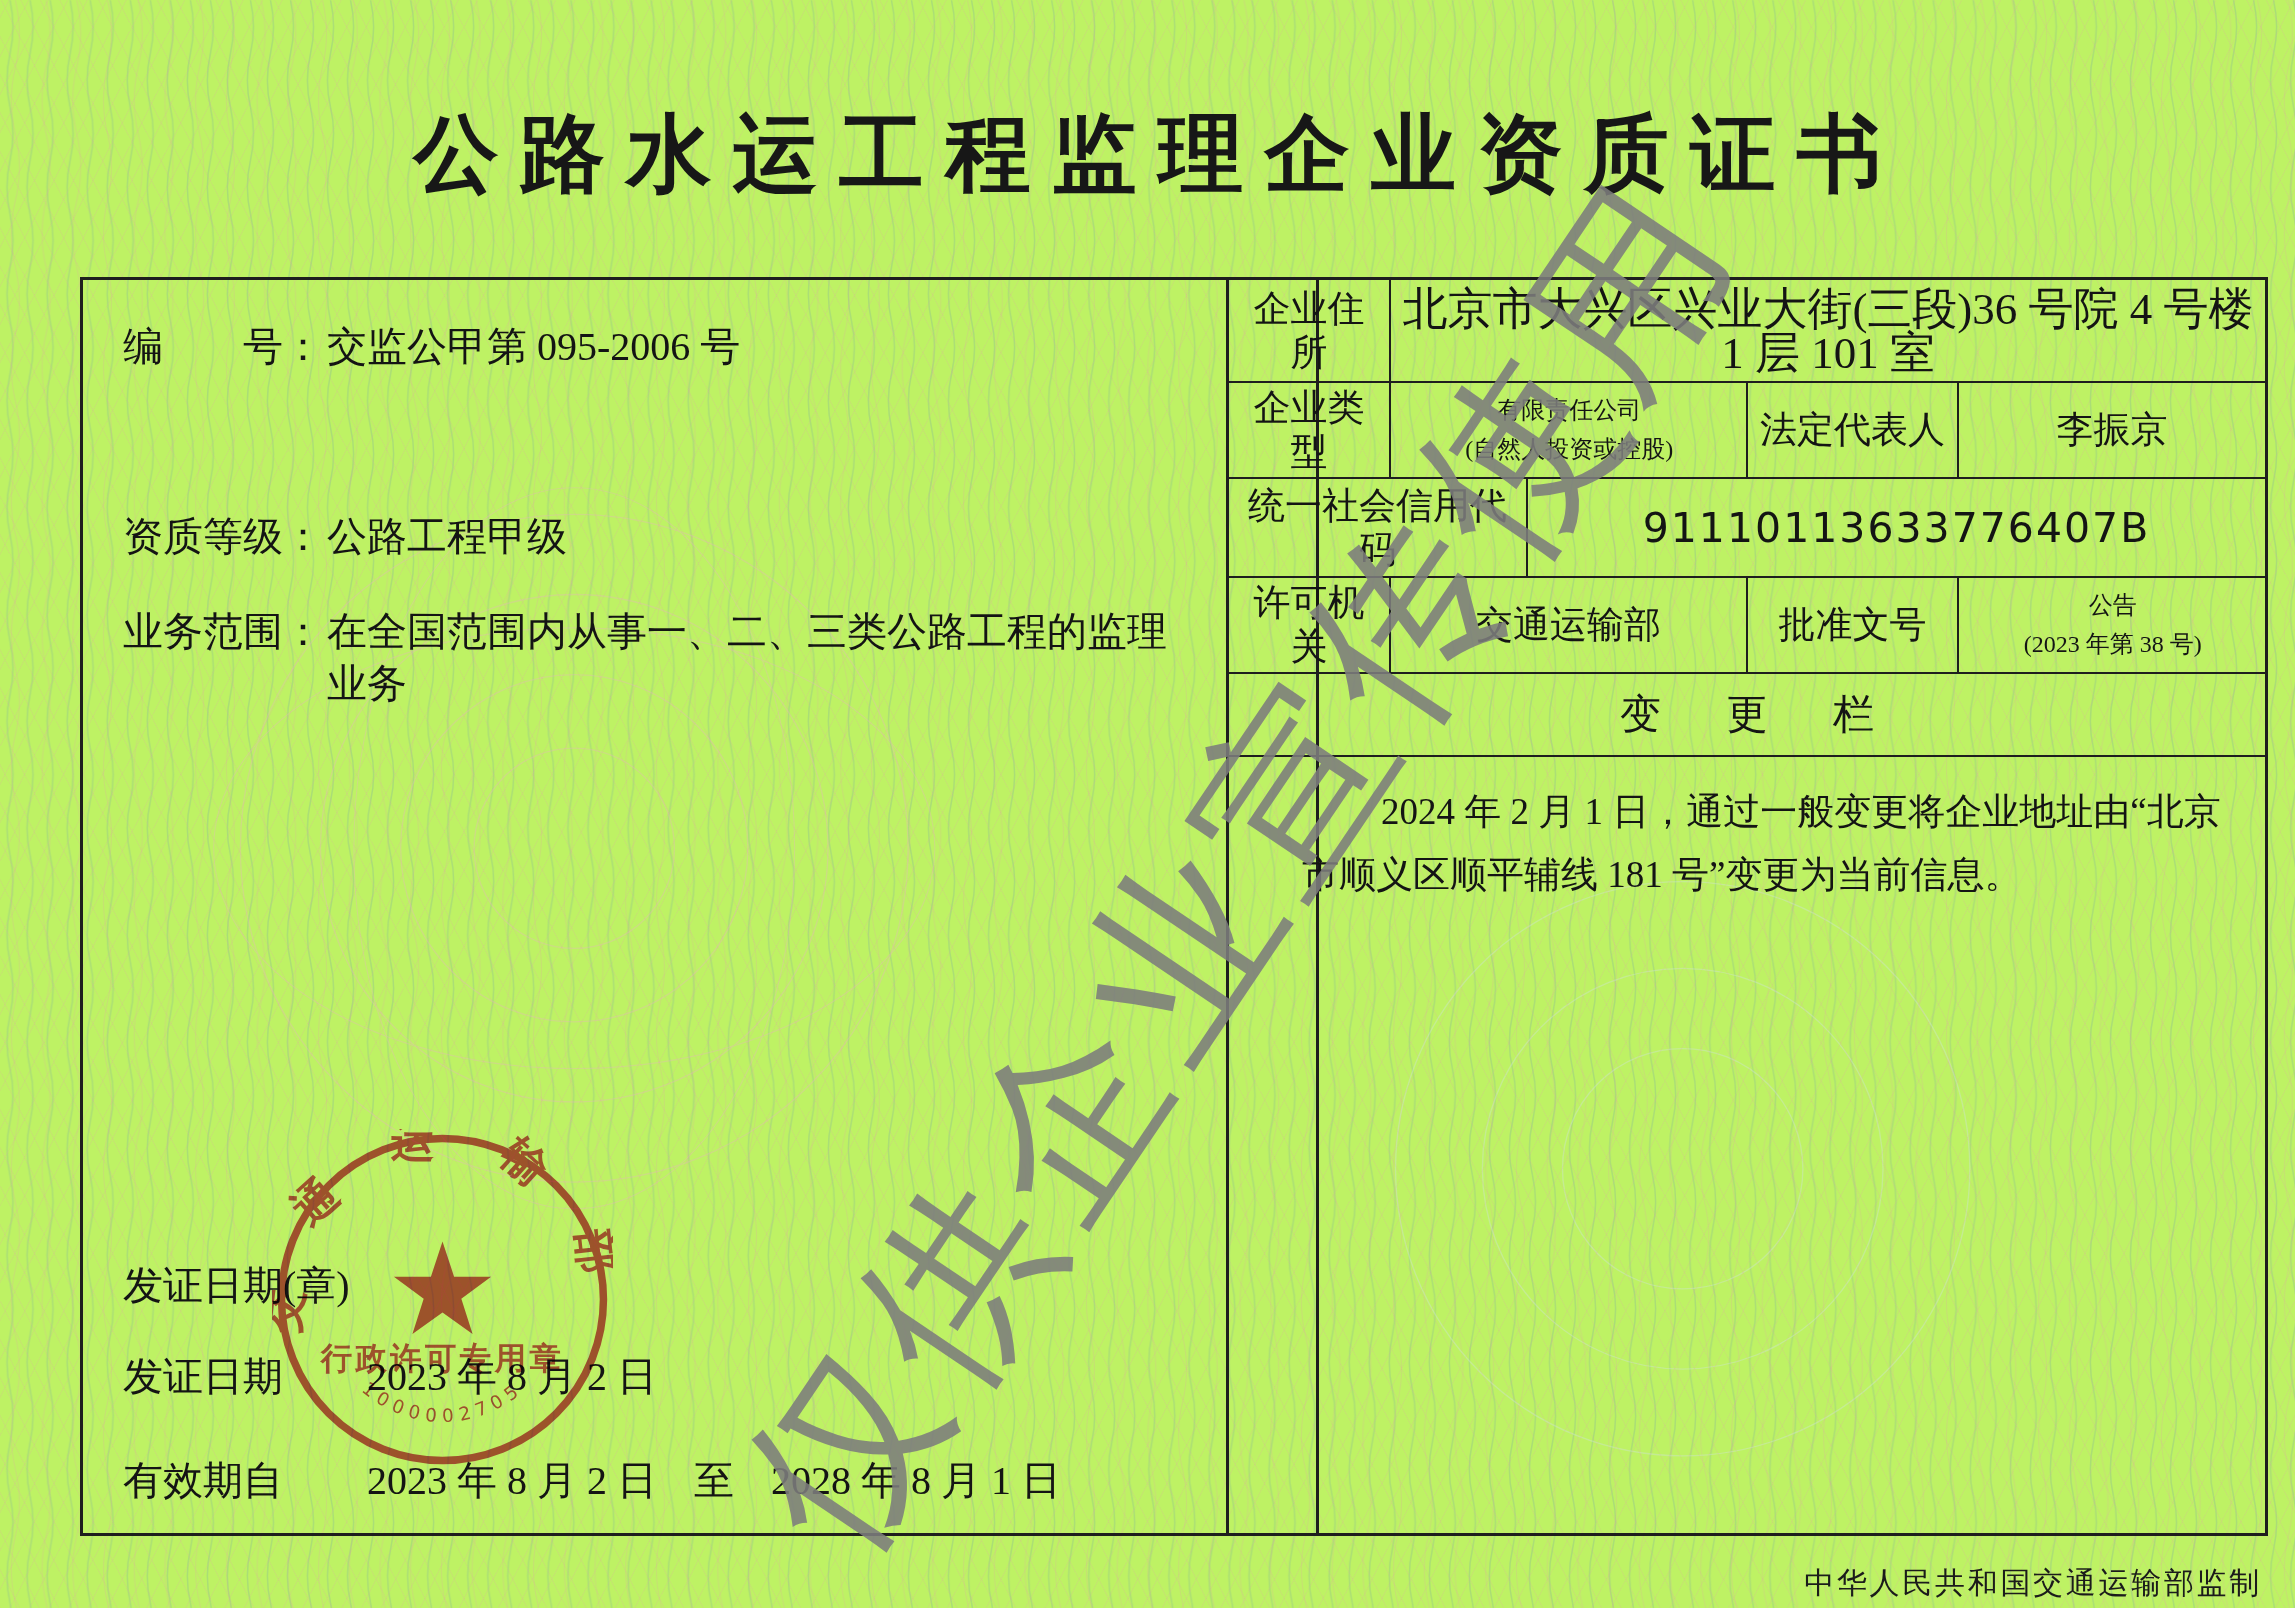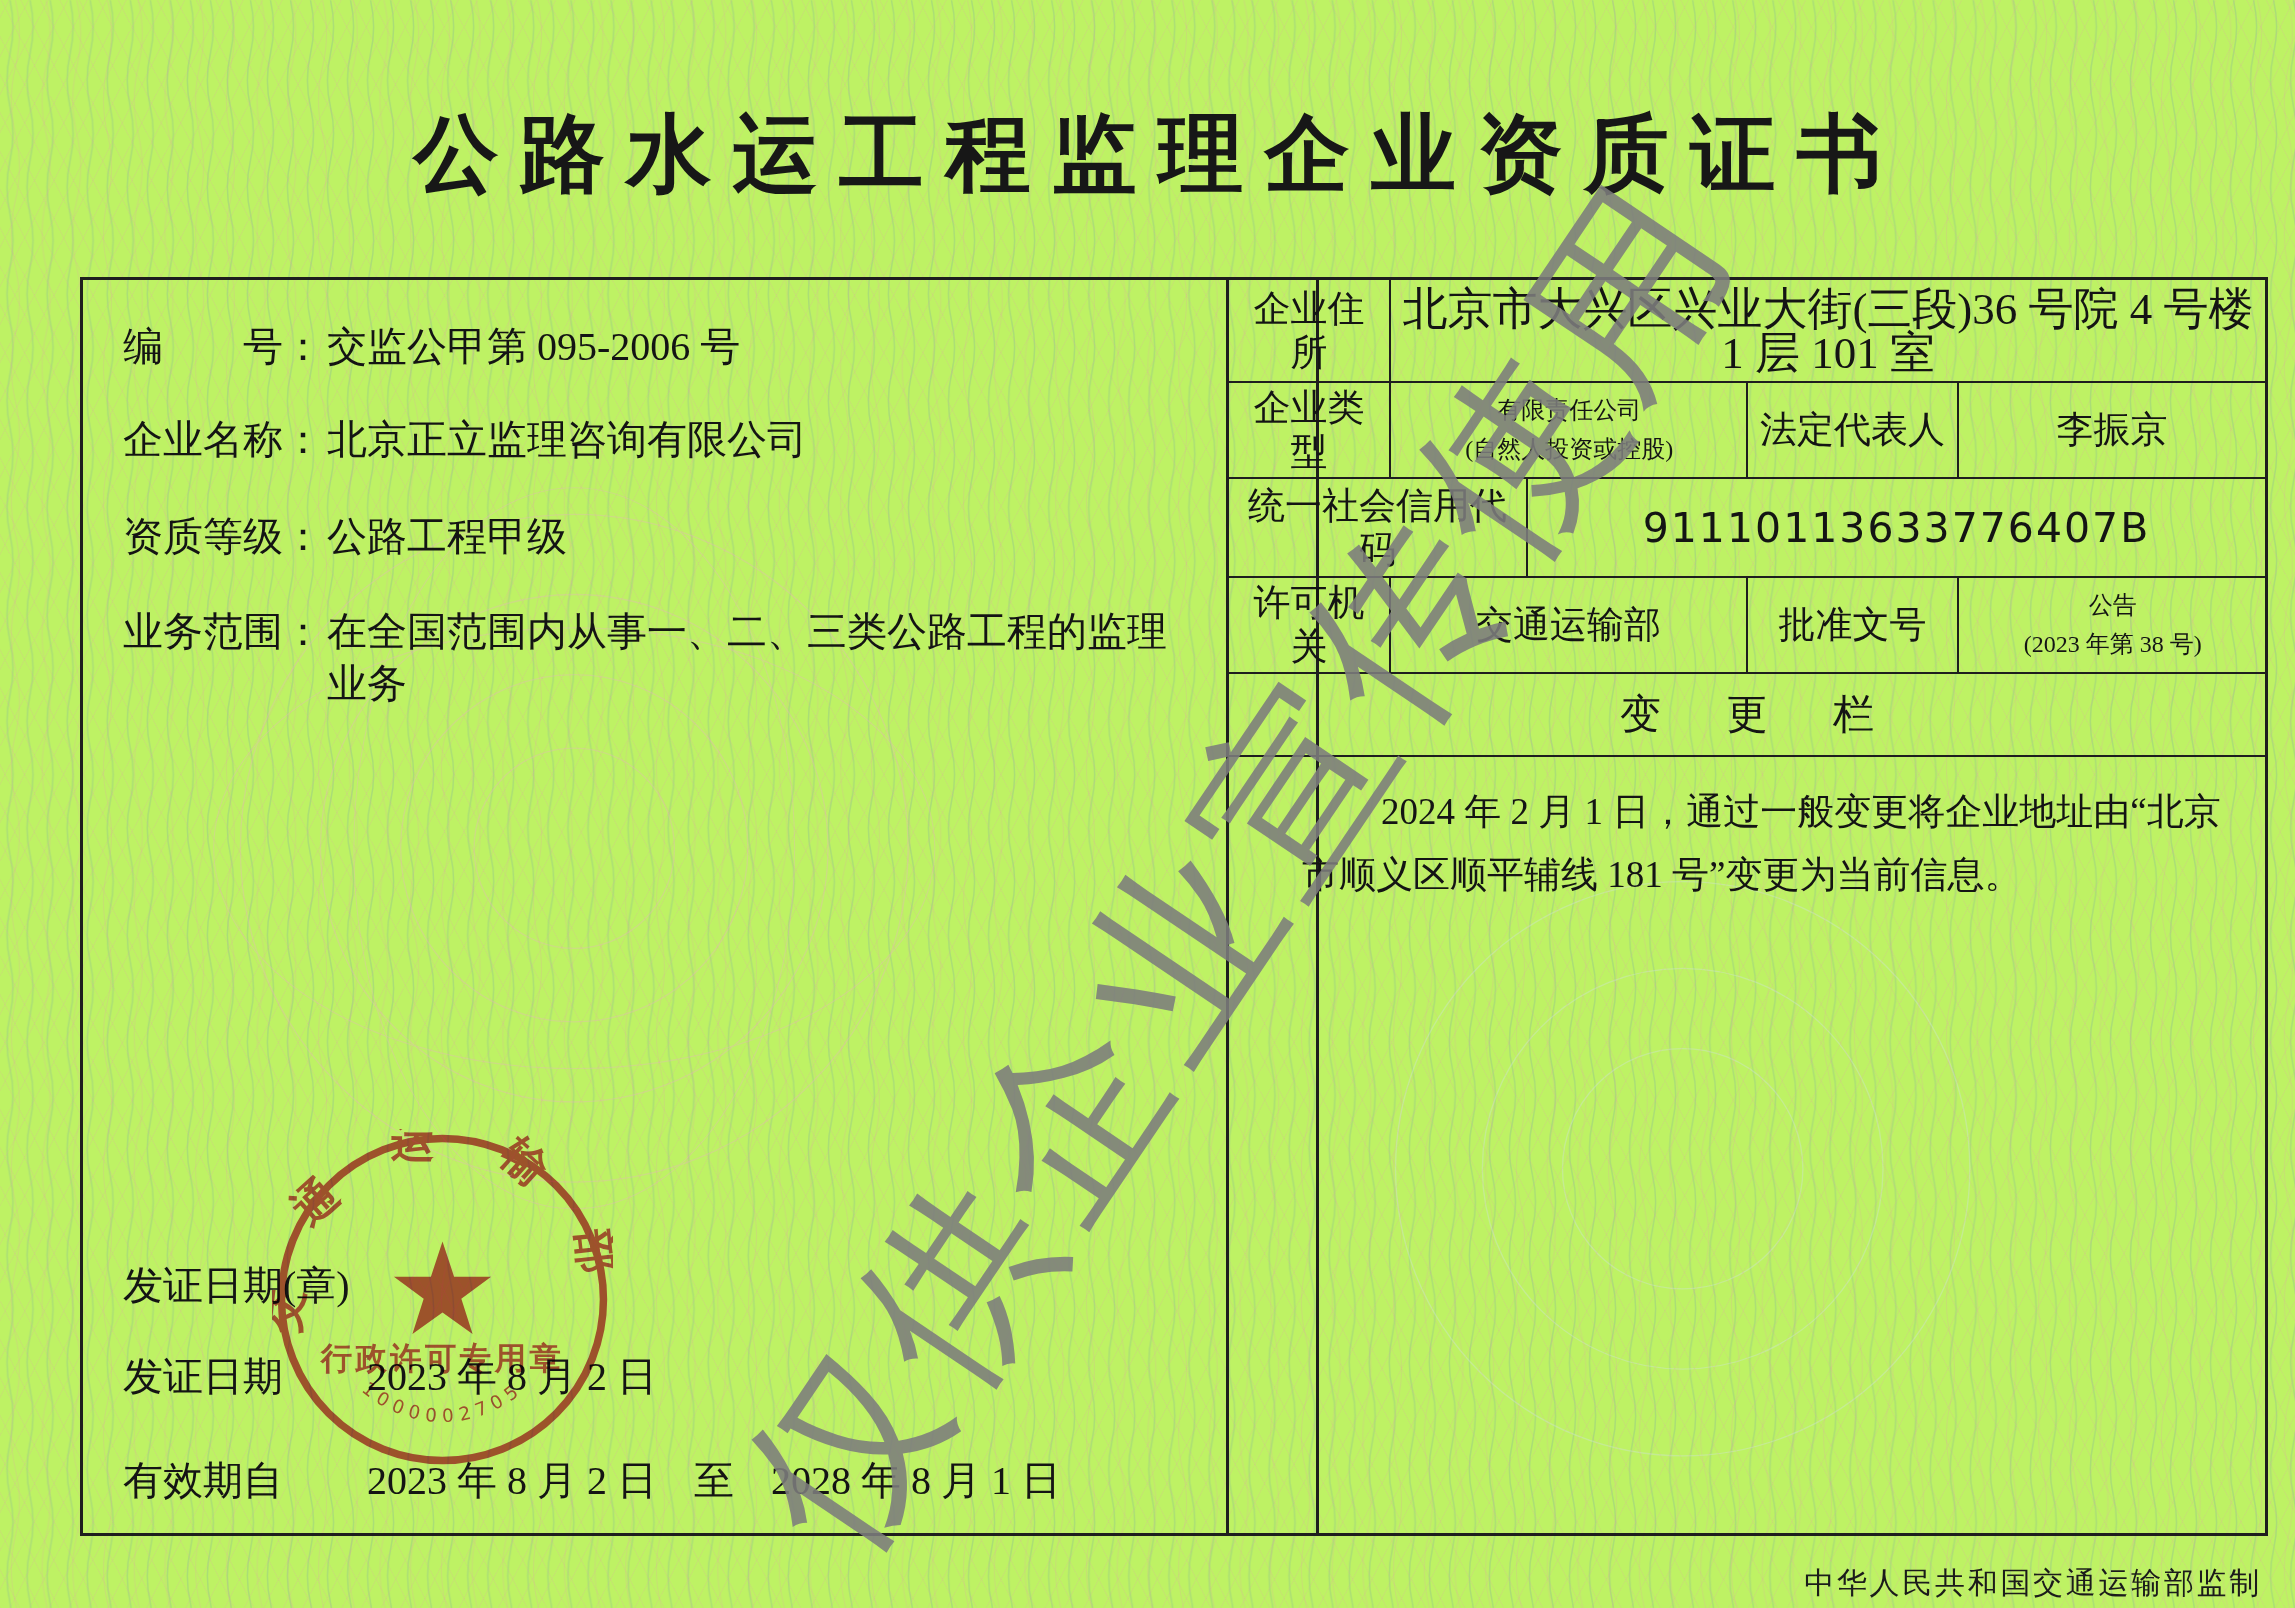--- a/index.html
+++ b/index.html
@@ -124,24 +124,20 @@
   </svg>
   <div class="mesh"></div>
 
   <div class="title">公路水运工程监理企业资质证书</div>
 
   <div class="left-box">
     <div class="lrow" style="top:37px;">
       <span class="lab">编　　号：</span>
       <span class="val">交监公甲第 095-2006 号</span>
     </div>
-    <div class="lrow" style="top:130px;">
-      <span class="lab">企业名称：</span>
-      <span class="val">北京正立监理咨询有限公司</span>
-    </div>
     <div class="lrow" style="top:227px;">
       <span class="lab">资质等级：</span>
       <span class="val">公路工程甲级</span>
     </div>
     <div class="lrow multiline" style="top:326px;">
       <span class="lab">业务范围：</span>
       <span class="val"><span class="biz-line">在全国范围内从事一、二、三类公路工程的监理</span><span class="biz-line">业务</span></span>
     </div>
 
     <div class="lrow issuer-row">

